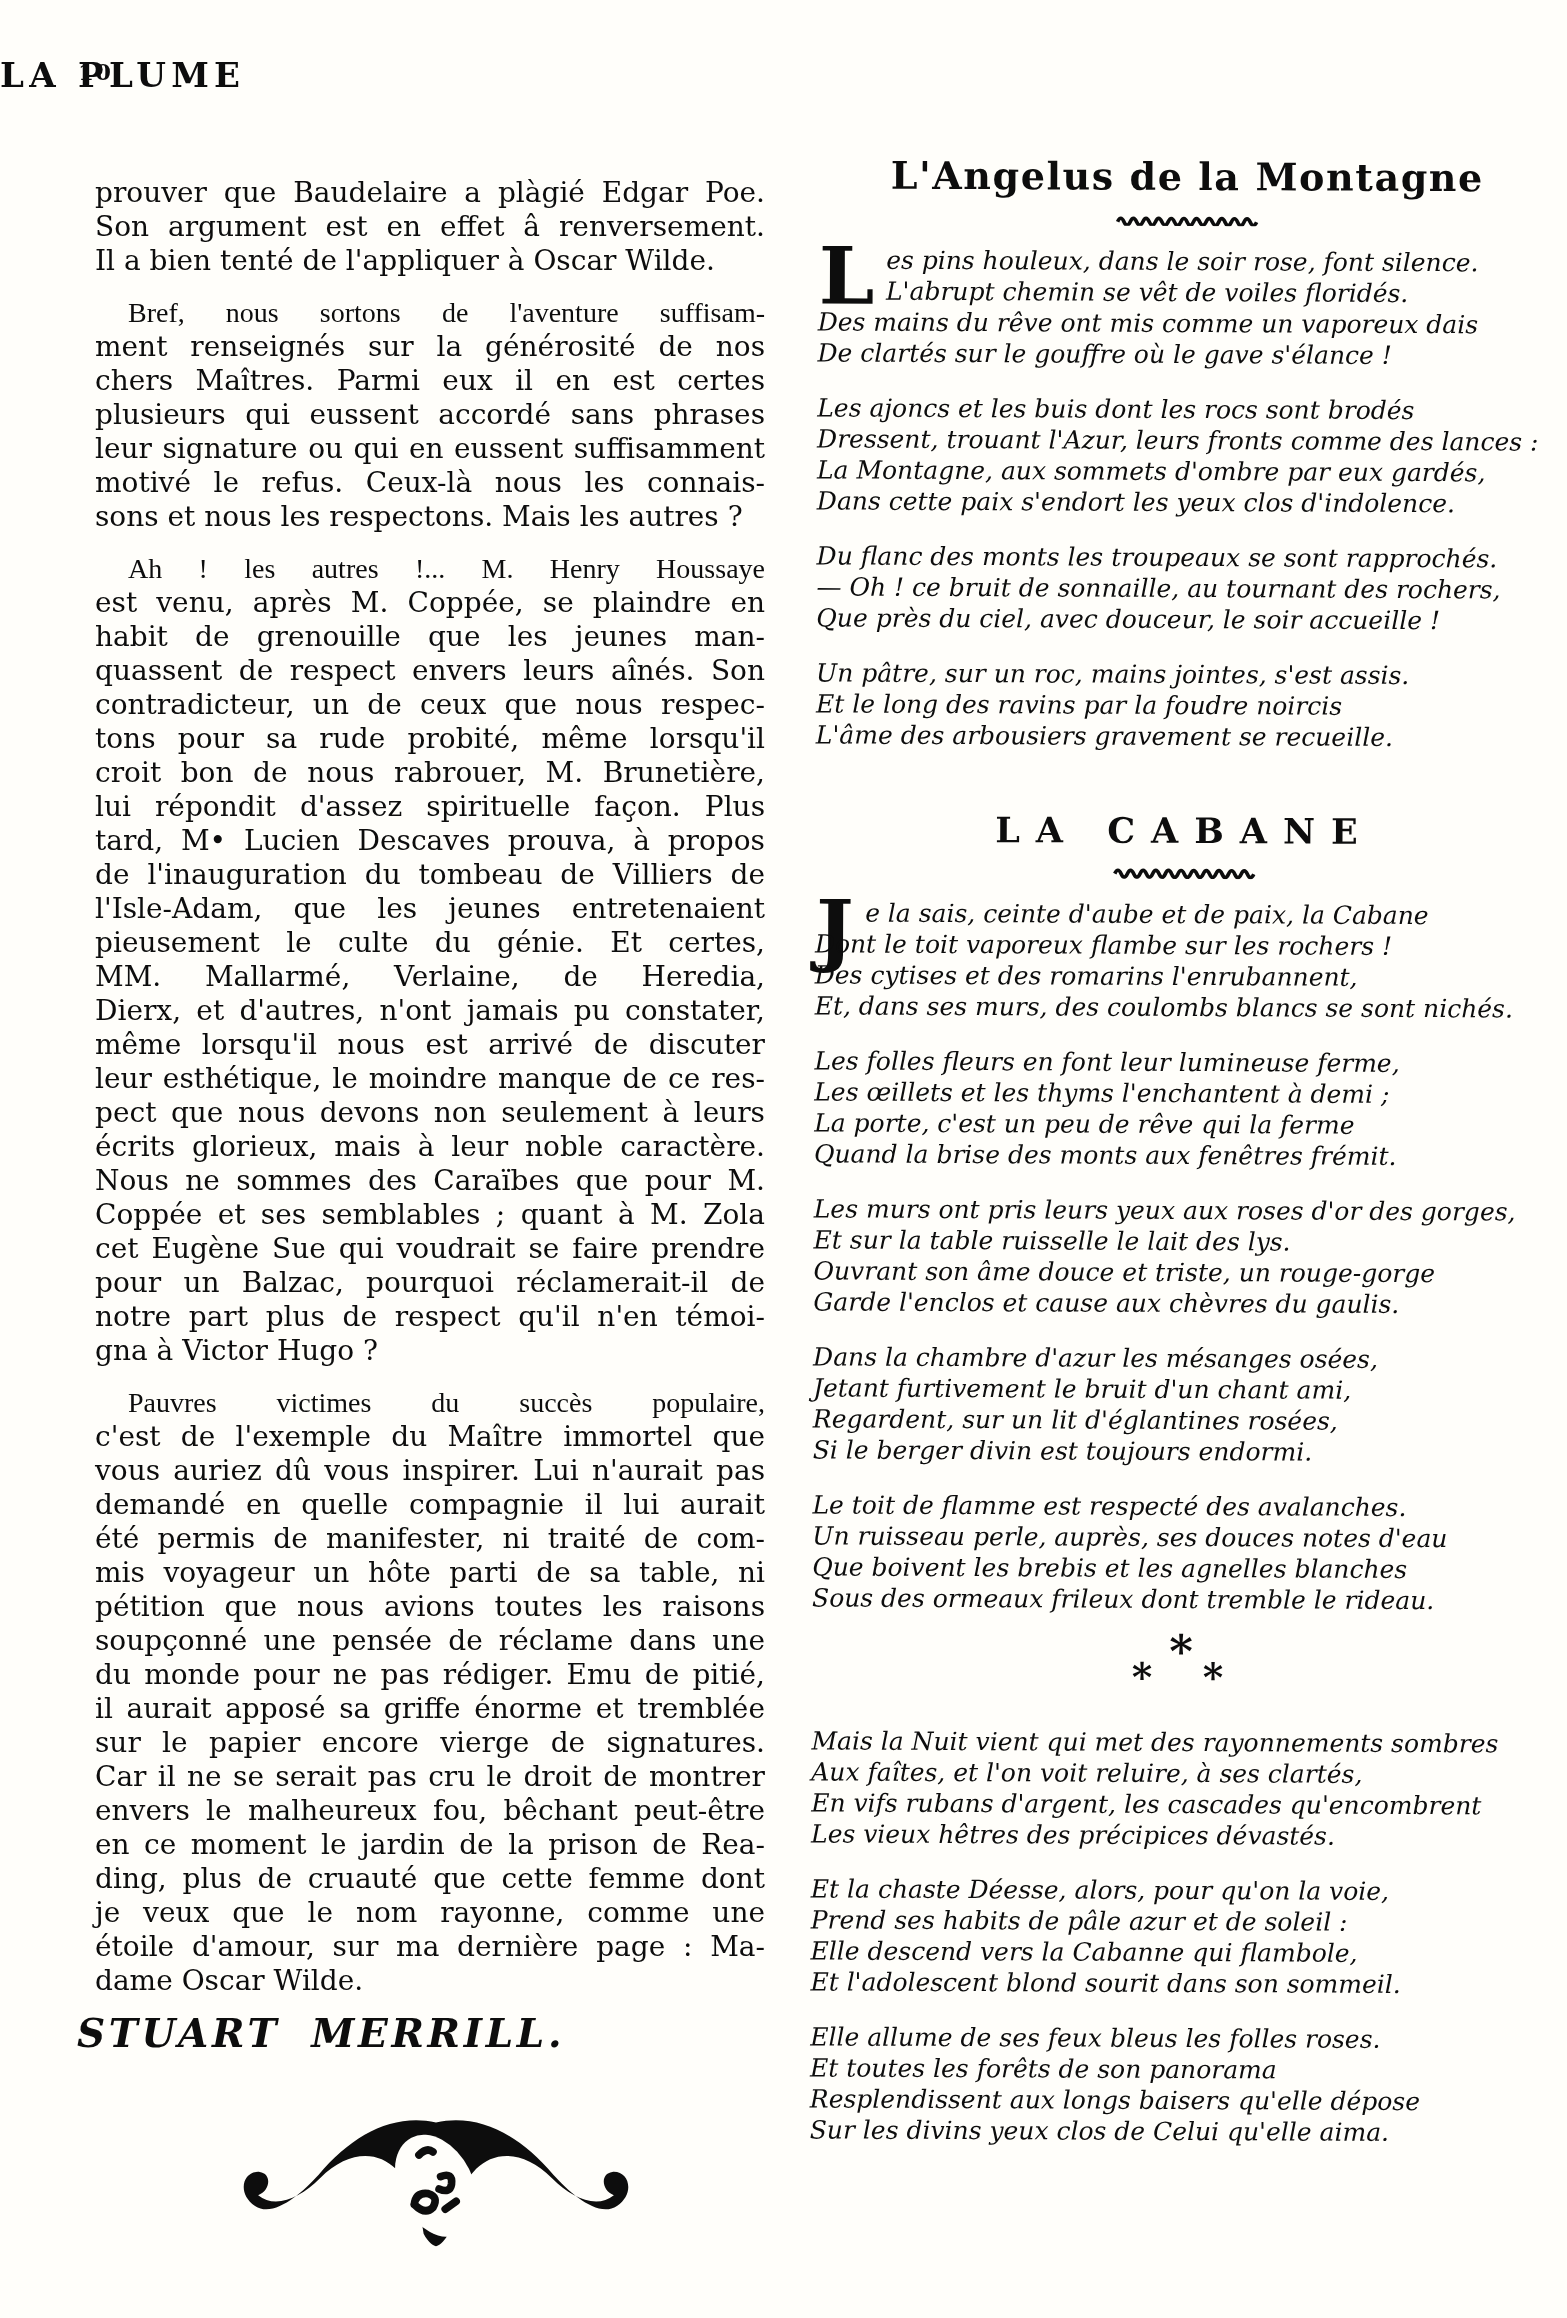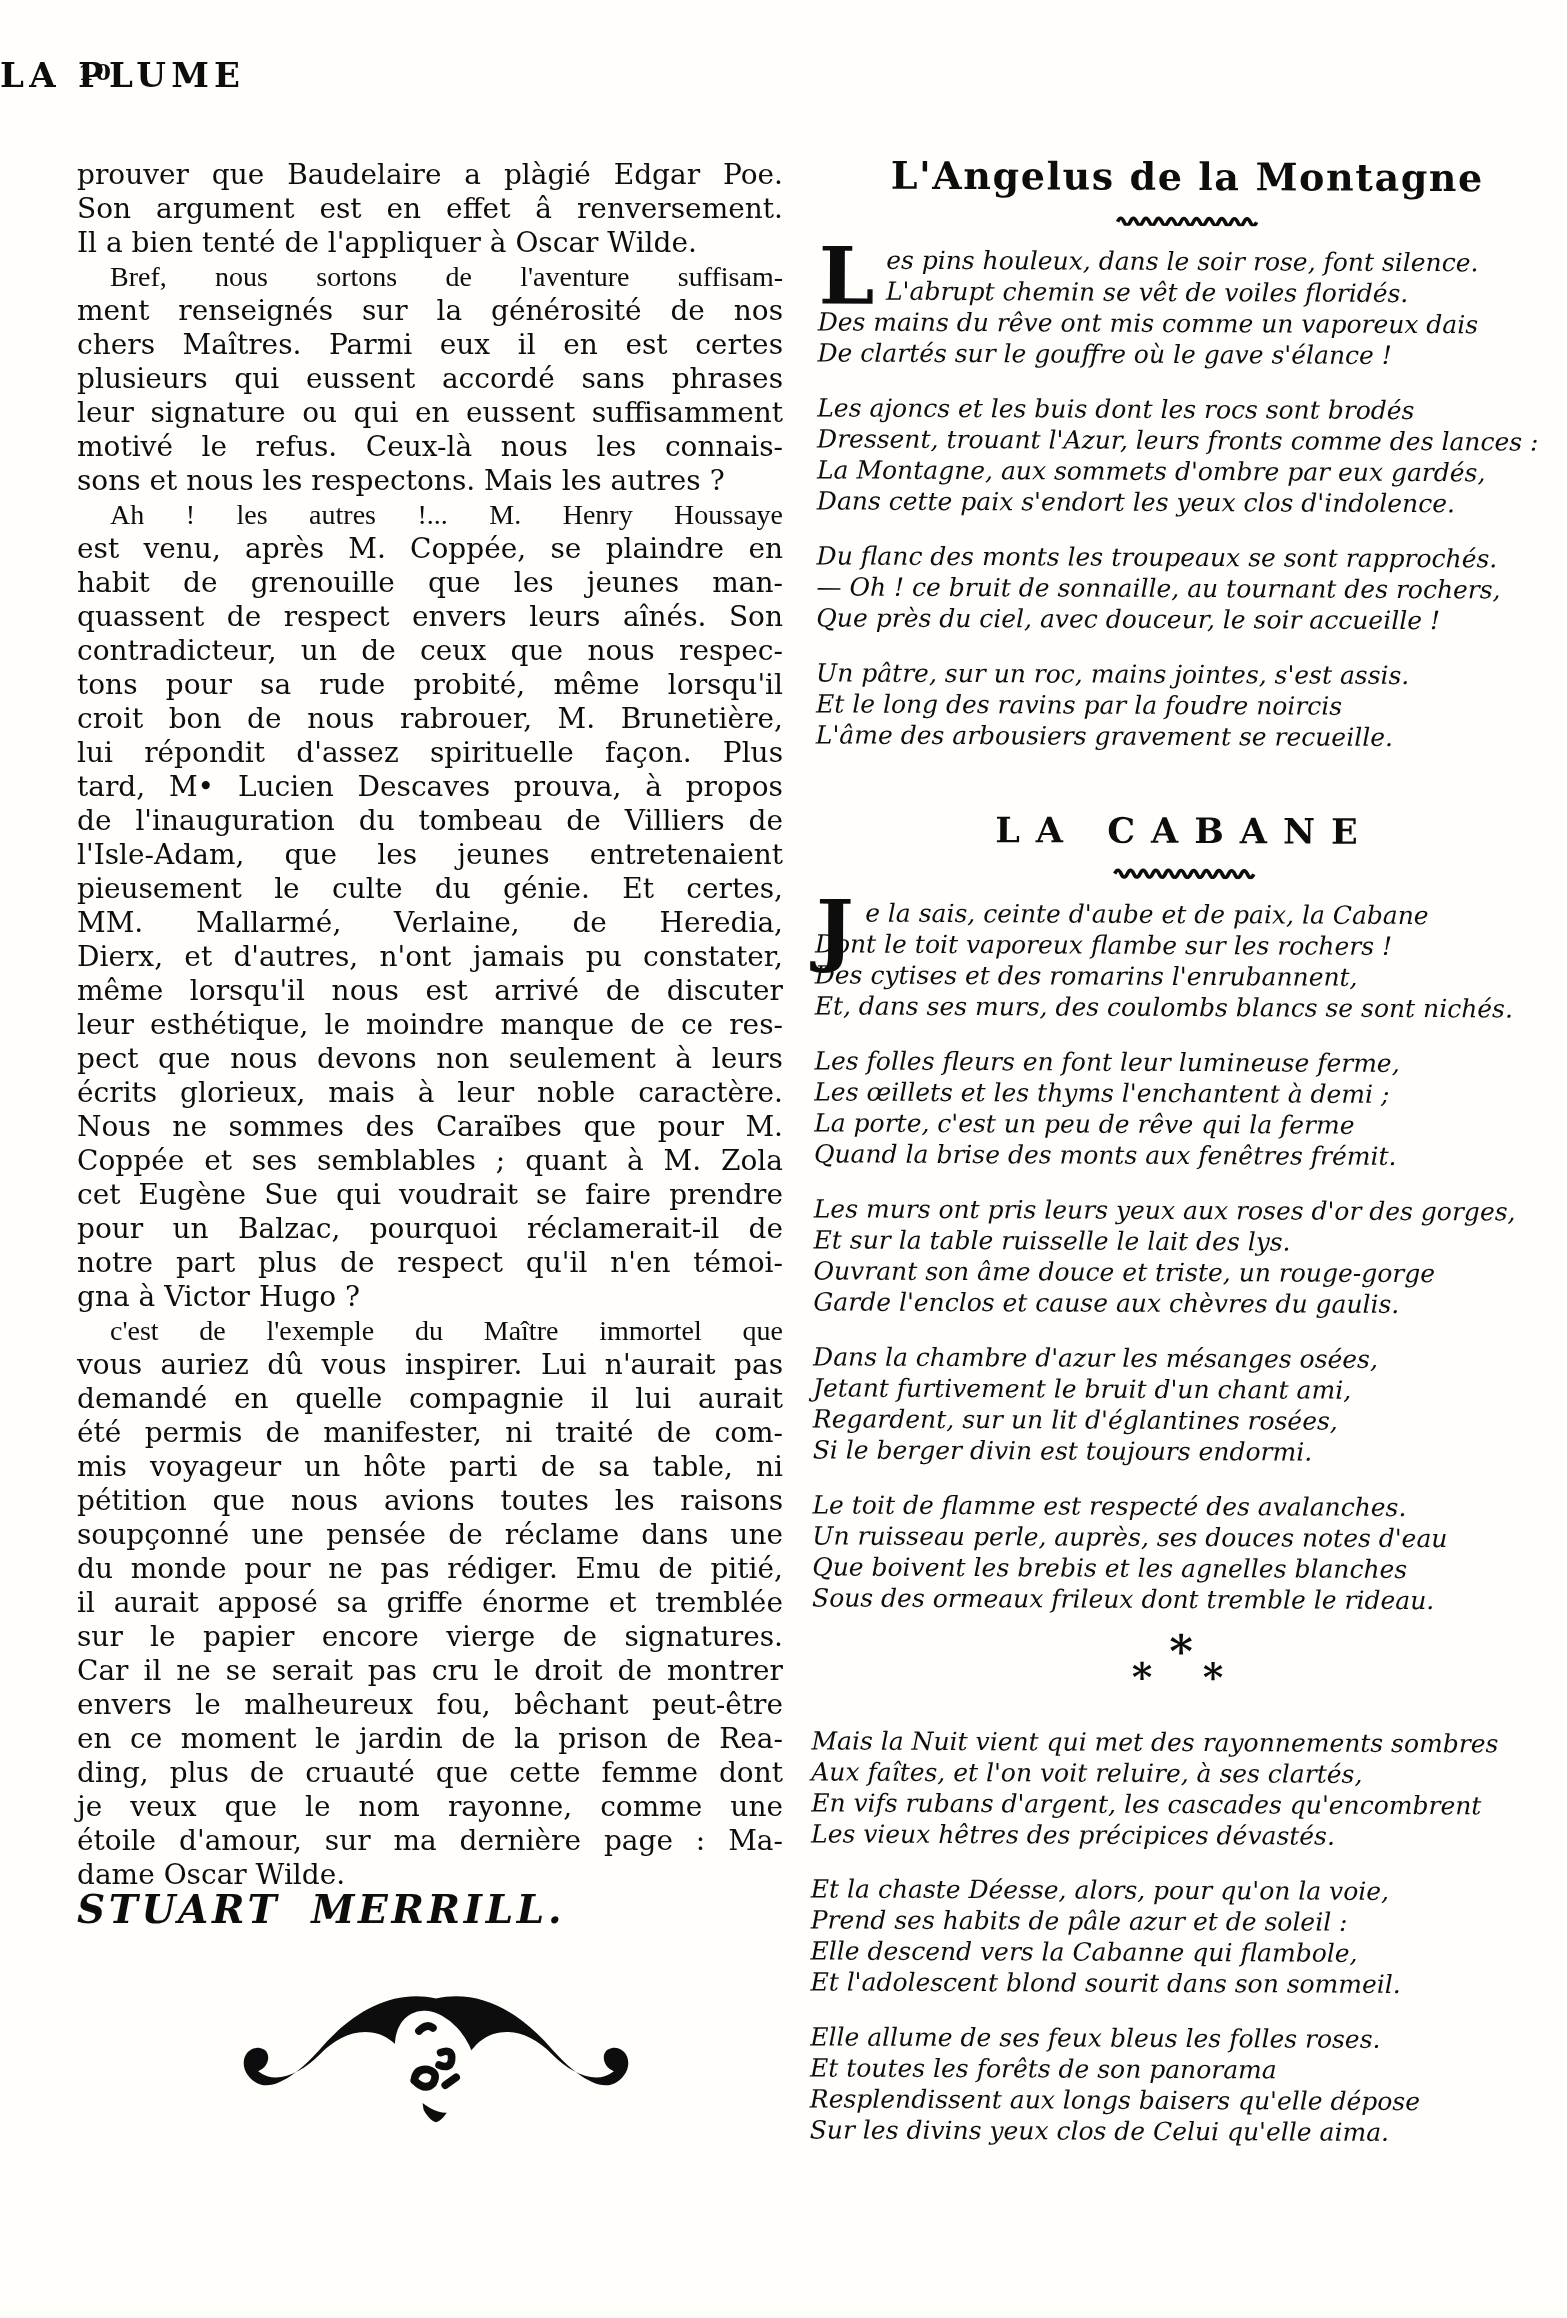--- a/index.html
+++ b/index.html
@@ -5,21 +5,21 @@
   html,body{margin:0;padding:0;background:#e9e7e2;}
   .page{
     position:relative;width:1568px;height:2319px;background:#fffefa;
     font-family:"DejaVu Serif","Liberation Serif",serif;color:#0d0d0d;overflow:hidden;
   }
   
   .folio{position:absolute;left:78px;top:58px;font-size:23px;font-weight:bold;letter-spacing:1.1px;}
   .masthead{position:absolute;left:0;right:0;top:55px;text-align:left;font-size:34px;font-weight:bold;letter-spacing:5.3px;}
   
   .col-left{position:absolute;left:77px;top:158px;width:706px;font-size:28px;line-height:34px;}
-  .para{margin:0;}
+  .para{margin:18px;}
   .para.indent .jline:first-child{text-indent:33px;font-family:Liberation Serif, serif;}
   .jline{text-align:justify;text-align-last:justify;white-space:normal;}
   .jline.endp{text-align-last:left;}
   .signature{text-align:left;padding-right:50px;font-style:italic;font-size:39px;letter-spacing:3.7px;word-spacing:13.7px;font-weight:bold;}
   .moustache{display:block;margin:63px 0 0 127px;}
   
   .col-right{position:absolute;left:814px;top:154px;width:738px;transform:rotate(0.25deg);}
   .poem-title{ text-align:center;font-size:38px;font-weight:bold;letter-spacing:1.6px;margin:0 0 5.3px 0;}
   .poem-title.caps{letter-spacing:16px;font-size:35px;margin-top:58px;}
   .squiggle{display:block;margin:13.7px auto 20px auto;}
@@ -77,20 +77,21 @@
         <div class="jline">pect que nous devons non seulement à leurs</div>
         <div class="jline">écrits glorieux, mais à leur noble caractère.</div>
         <div class="jline">Nous ne sommes des Caraïbes que pour M.</div>
         <div class="jline">Coppée et ses semblables ; quant à M. Zola</div>
         <div class="jline">cet Eugène Sue qui voudrait se faire prendre</div>
         <div class="jline">pour un Balzac, pourquoi réclamerait-il de</div>
         <div class="jline">notre part plus de respect qu'il n'en témoi-</div>
         <div class="jline endp">gna à Victor Hugo ?</div>
       </div>
     <div class="para indent">
+        <div class="jline">Pauvres victimes du succès populaire,</div>
         <div class="jline">c'est de l'exemple du Maître immortel que</div>
         <div class="jline">vous auriez dû vous inspirer. Lui n'aurait pas</div>
         <div class="jline">demandé en quelle compagnie il lui aurait</div>
         <div class="jline">été permis de manifester, ni traité de com-</div>
         <div class="jline">mis voyageur un hôte parti de sa table, ni</div>
         <div class="jline">pétition que nous avions toutes les raisons</div>
         <div class="jline">soupçonné une pensée de réclame dans une</div>
         <div class="jline">du monde pour ne pas rédiger. Emu de pitié,</div>
         <div class="jline">il aurait apposé sa griffe énorme et tremblée</div>
         <div class="jline">sur le papier encore vierge de signatures.</div>

